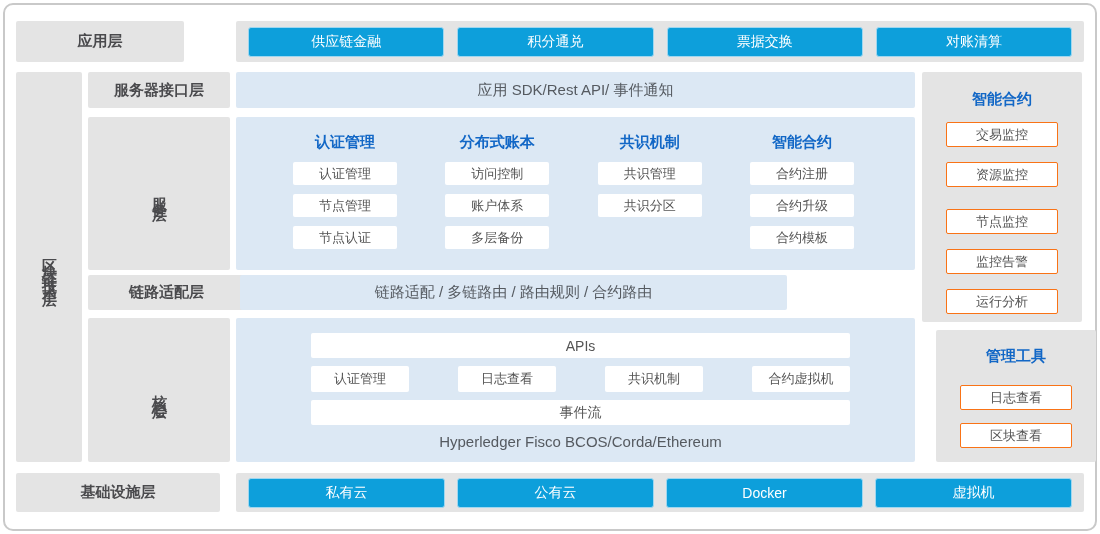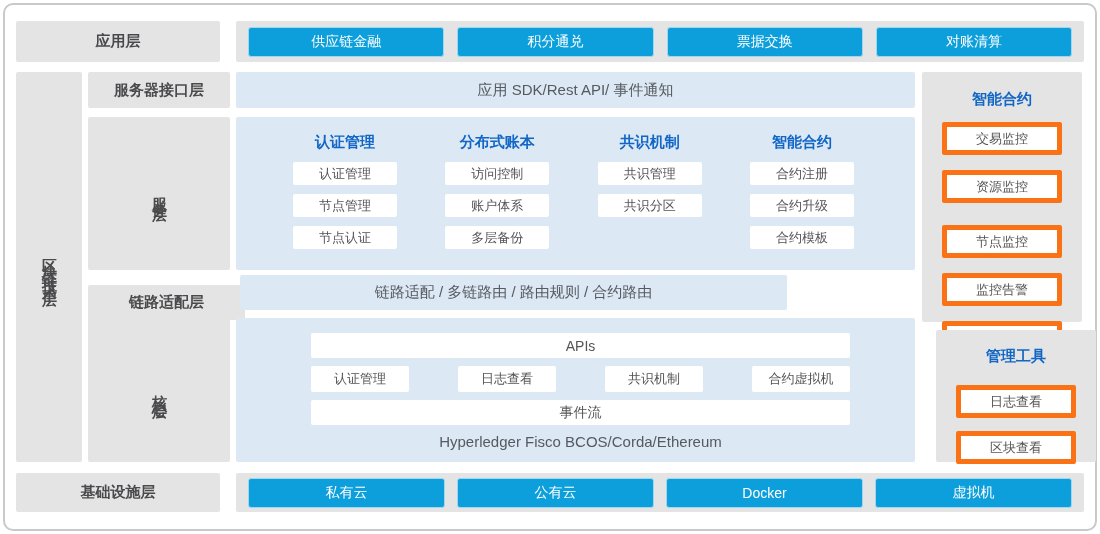--- a/index.html
+++ b/index.html
@@ -41,49 +41,49 @@
   .col-header{
     color:#1267c6;font-weight:bold;font-size:15px;text-align:center;
     height:22px;line-height:22px;margin-bottom:9px;
   }
   .svc-col{width:104px;display:flex;flex-direction:column;}
   .svc-col .whitebox{height:23px;margin-bottom:9px;}
   .panel{background:#e4e4e4;border-radius:2px;}
   .panel .col-header{margin:0;}
   .panel-item{
     width:110px;height:23px;margin:0 auto;
-    border:5px solid #f97316;
+    border:1px solid #f97316;
   }
   .apis-bar,.event-bar{height:25px;font-size:14px;color:#545454;}
   .core-row{display:flex;justify-content:space-between;margin:8px 0;}
   .core-row .whitebox{width:98px;height:26px;}
   .core-footer{margin-top:8px;text-align:center;color:#555a60;font-size:15px;}
 </style>
 </head>
 <body>
 
 <div class="frame"></div>
 
-<div class="abs graybox layer-label" style="left:16px;top:21px;width:204px;height:41px;">应用层</div>
+<div class="abs graybox layer-label" style="left:16px;top:21px;width:168px;height:41px;">应用层</div>
 <div class="abs graybox btn-strip" style="left:236px;top:21px;width:848px;height:41px;">
   <div class="btn">供应链金融</div>
   <div class="btn">积分通兑</div>
   <div class="btn">票据交换</div>
   <div class="btn">对账清算</div>
 </div>
 
 <div class="abs graybox layer-label" style="left:16px;top:72px;width:66px;height:390px;">
   <span class="vtext">区块链技术层</span>
 </div>
 
 <div class="abs graybox layer-label" style="left:88px;top:72px;width:142px;height:36px;">服务器接口层</div>
 <div class="abs graybox layer-label" style="left:88px;top:117px;width:142px;height:153px;">
   <span class="vtext-sm">服务层</span>
 </div>
-<div class="abs graybox layer-label" style="left:88px;top:275px;width:157px;height:35px;margin-top:10px;">链路适配层</div>
+<div class="abs graybox layer-label" style="left:88px;top:275px;width:157px;height:35px;">链路适配层</div>
 <div class="abs graybox layer-label" style="left:88px;top:318px;width:142px;height:144px;">
   <span class="vtext-sm">核心层</span>
 </div>
 
 <div class="abs lightblue band" style="left:236px;top:72px;width:679px;height:36px;">应用 SDK/Rest API/ 事件通知</div>
 
 <div class="abs lightblue" style="left:236px;top:117px;width:679px;height:153px;padding:14px 61px 0 57px;display:flex;justify-content:space-between;">
   <div class="svc-col">
     <div class="col-header">认证管理</div>
     <div class="whitebox">认证管理</div>

